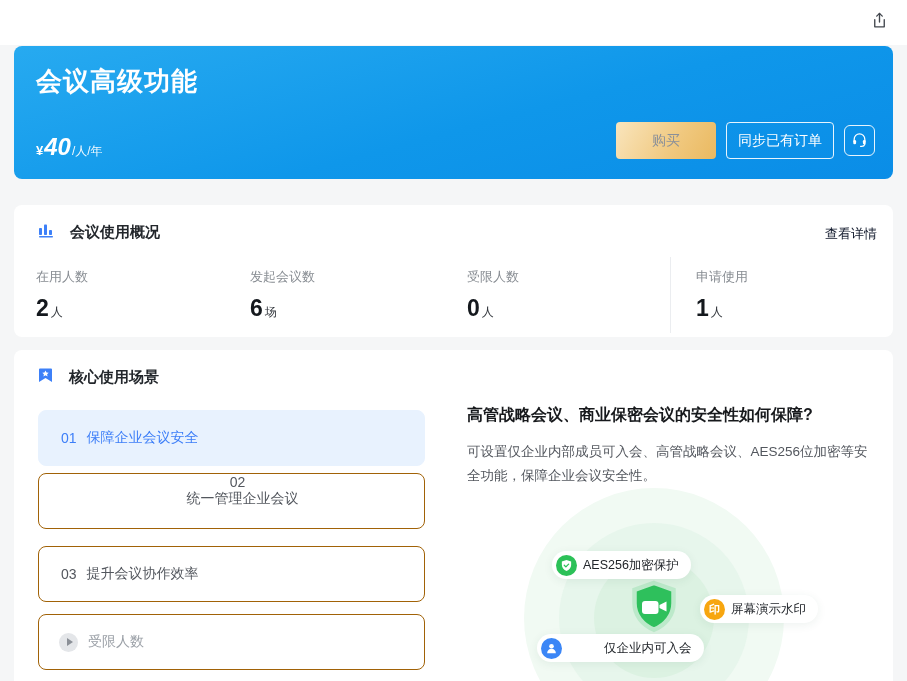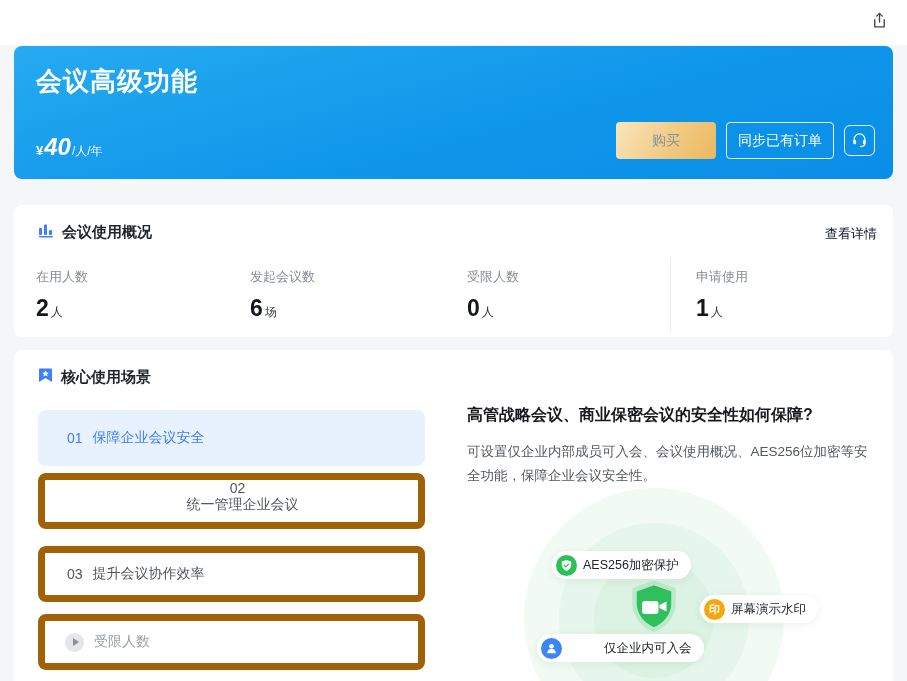--- a/index.html
+++ b/index.html
@@ -23,34 +23,34 @@
   .btn { height:37px; border:none; border-radius:4px; font-size:14px; cursor:pointer; font-family:inherit; }
   .btn-buy { width:100px; background:linear-gradient(120deg,#f9e5bd 0%,#f0c87e 60%,#eab960 100%); color:#8b9099; }
   .btn-ghost { width:108px; background:transparent; border:1px solid rgba(255,255,255,.9); color:#fff; }
   .btn-icon { width:31px; height:31px; background:transparent; border:1px solid rgba(255,255,255,.9); border-radius:6px;
               display:flex; align-items:center; justify-content:center; padding:0; }
 
   
   .card { position:absolute; left:14px; width:879px; background:#fff; border-radius:8px; }
   .usage-card { top:205px; height:132px; }
   .scenario-card { top:350px; height:345px; overflow:hidden; }
-  .card-header { position:absolute; left:24px; top:17px; display:flex; align-items:center; gap:8px; }
+  .card-header { position:absolute; left:24px; top:17px; display:flex; align-items:center; gap:16px; }
   .card-title { font-size:15px; font-weight:600; color:#22262b; }
   .detail-link { position:absolute; right:16px; top:20px; font-size:13px; color:#0f172a; cursor:pointer; text-decoration:none; }
 
   
   .stat { position:absolute; top:63px; }
   .stat-label { font-size:13px; color:#878c92; margin-bottom:9px; }
   .stat-value-row { display:flex; align-items:baseline; }
   .stat-value { font-size:23px; font-weight:700; color:#14181d; }
   .stat-unit { font-size:12px; color:#33373d; margin-left:2px; }
   .stat-divider { position:absolute; left:656px; top:52px; width:1px; height:76px; background:#ebedf0; }
 
   
-  .scenario-item { position:absolute; left:24px; width:387px; height:56px; border:7px solid #a16207; border-radius:8px;
+  .scenario-item { position:absolute; left:24px; width:387px; height:56px; border:1px solid #a16207; border-radius:8px;
                    display:flex; align-items:center; padding-left:22px; font-size:14px; color:#53575e; cursor:pointer; background:#fff; }
   .scenario-item .num { margin-right:10px; }
   .scenario-item.active { background:#e8f2fe; border-color:#e8f2fe; color:#3c7ef8; }
   .item-1 { top:60px; } .item-2 { top:123px;flex-direction:column; } .item-3 { top:196px; } .item-4 { top:264px; }
   .scenario-item.video { color:#9ba0a7; gap:10px; padding-left:20px; }
   .play-circle { width:19px; height:19px; border-radius:50%; background:#e4e6e9; display:flex; align-items:center; justify-content:center; }
   .play-circle .tri { width:0; height:0; border-left:6px solid #8b9097; border-top:4px solid transparent; border-bottom:4px solid transparent; margin-left:2px; }
 
   
   .scenario-detail-heading { position:absolute; left:453px; top:55px; width:400px; font-size:16px; font-weight:700; color:#17191c; }
@@ -182,21 +182,21 @@
       <span>提升会议协作效率</span>
     </div>
     <div class="scenario-item item-4 video">
       <span class="play-circle">
           <span class="tri"></span>
         </span>
       <span>受限人数</span>
     </div>
 
     <div class="scenario-detail-heading">高管战略会议、商业保密会议的安全性如何保障?</div>
-    <div class="scenario-detail-body">可设置仅企业内部成员可入会、会议使用概况、AES256位加密等安全功能，保障企业会议安全性。</div>
+    <div class="scenario-detail-body">可设置仅企业内部成员可入会、高管战略会议、AES256位加密等安全功能，保障企业会议安全性。</div>
 
     <div class="ill-circle c-outer"></div>
     <div class="ill-circle c-mid"></div>
     <div class="ill-circle c-inner"></div>
 
     <div class="ill-shield">
       <svg width="52" height="56" viewBox="0 0 52 56">
         <path d="M26 3l19.5 6.8v13.5c0 11.8-7.8 21.6-19.5 26.4C14.3 44.9 6.5 35.1 6.5 23.3V9.8z" fill="#2ec05c" stroke="#bce9ca" stroke-width="4.5"></path>
         <rect x="14" y="21" width="16.5" height="13" rx="3" fill="#fff"></rect>
         <path d="M31.5 25l7-3.6v10.2l-7-3.6z" fill="#fff"></path>

